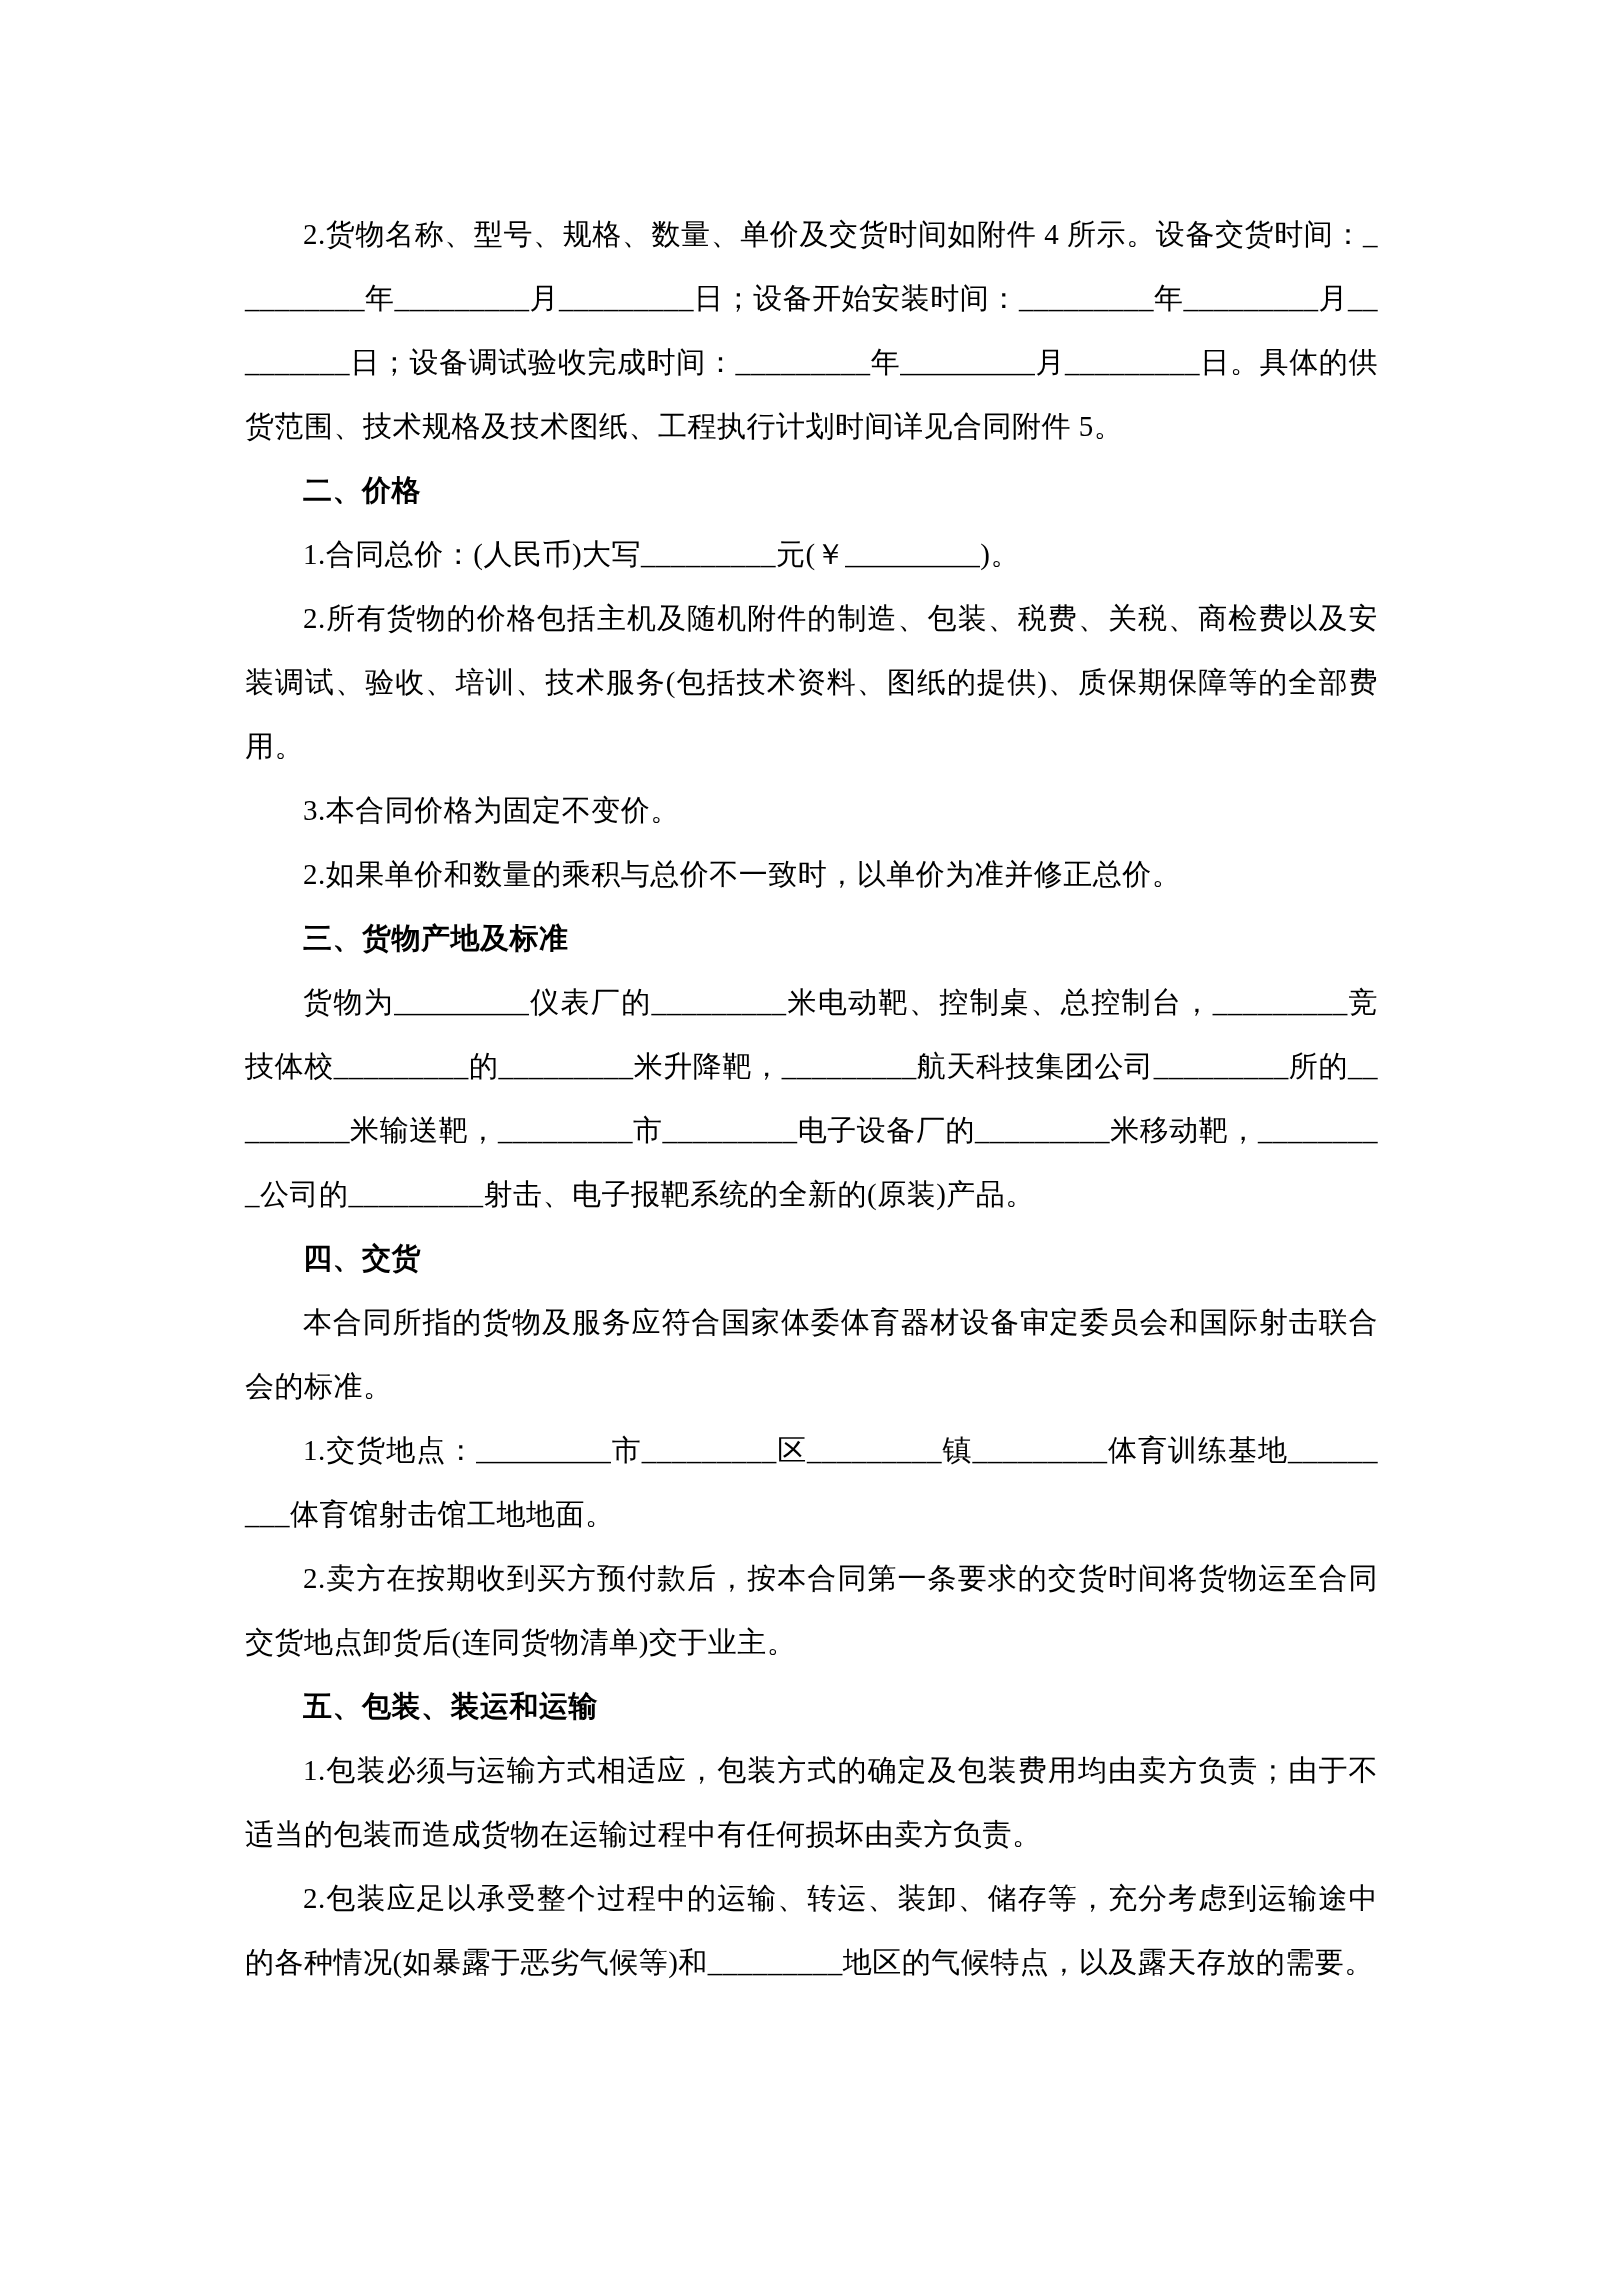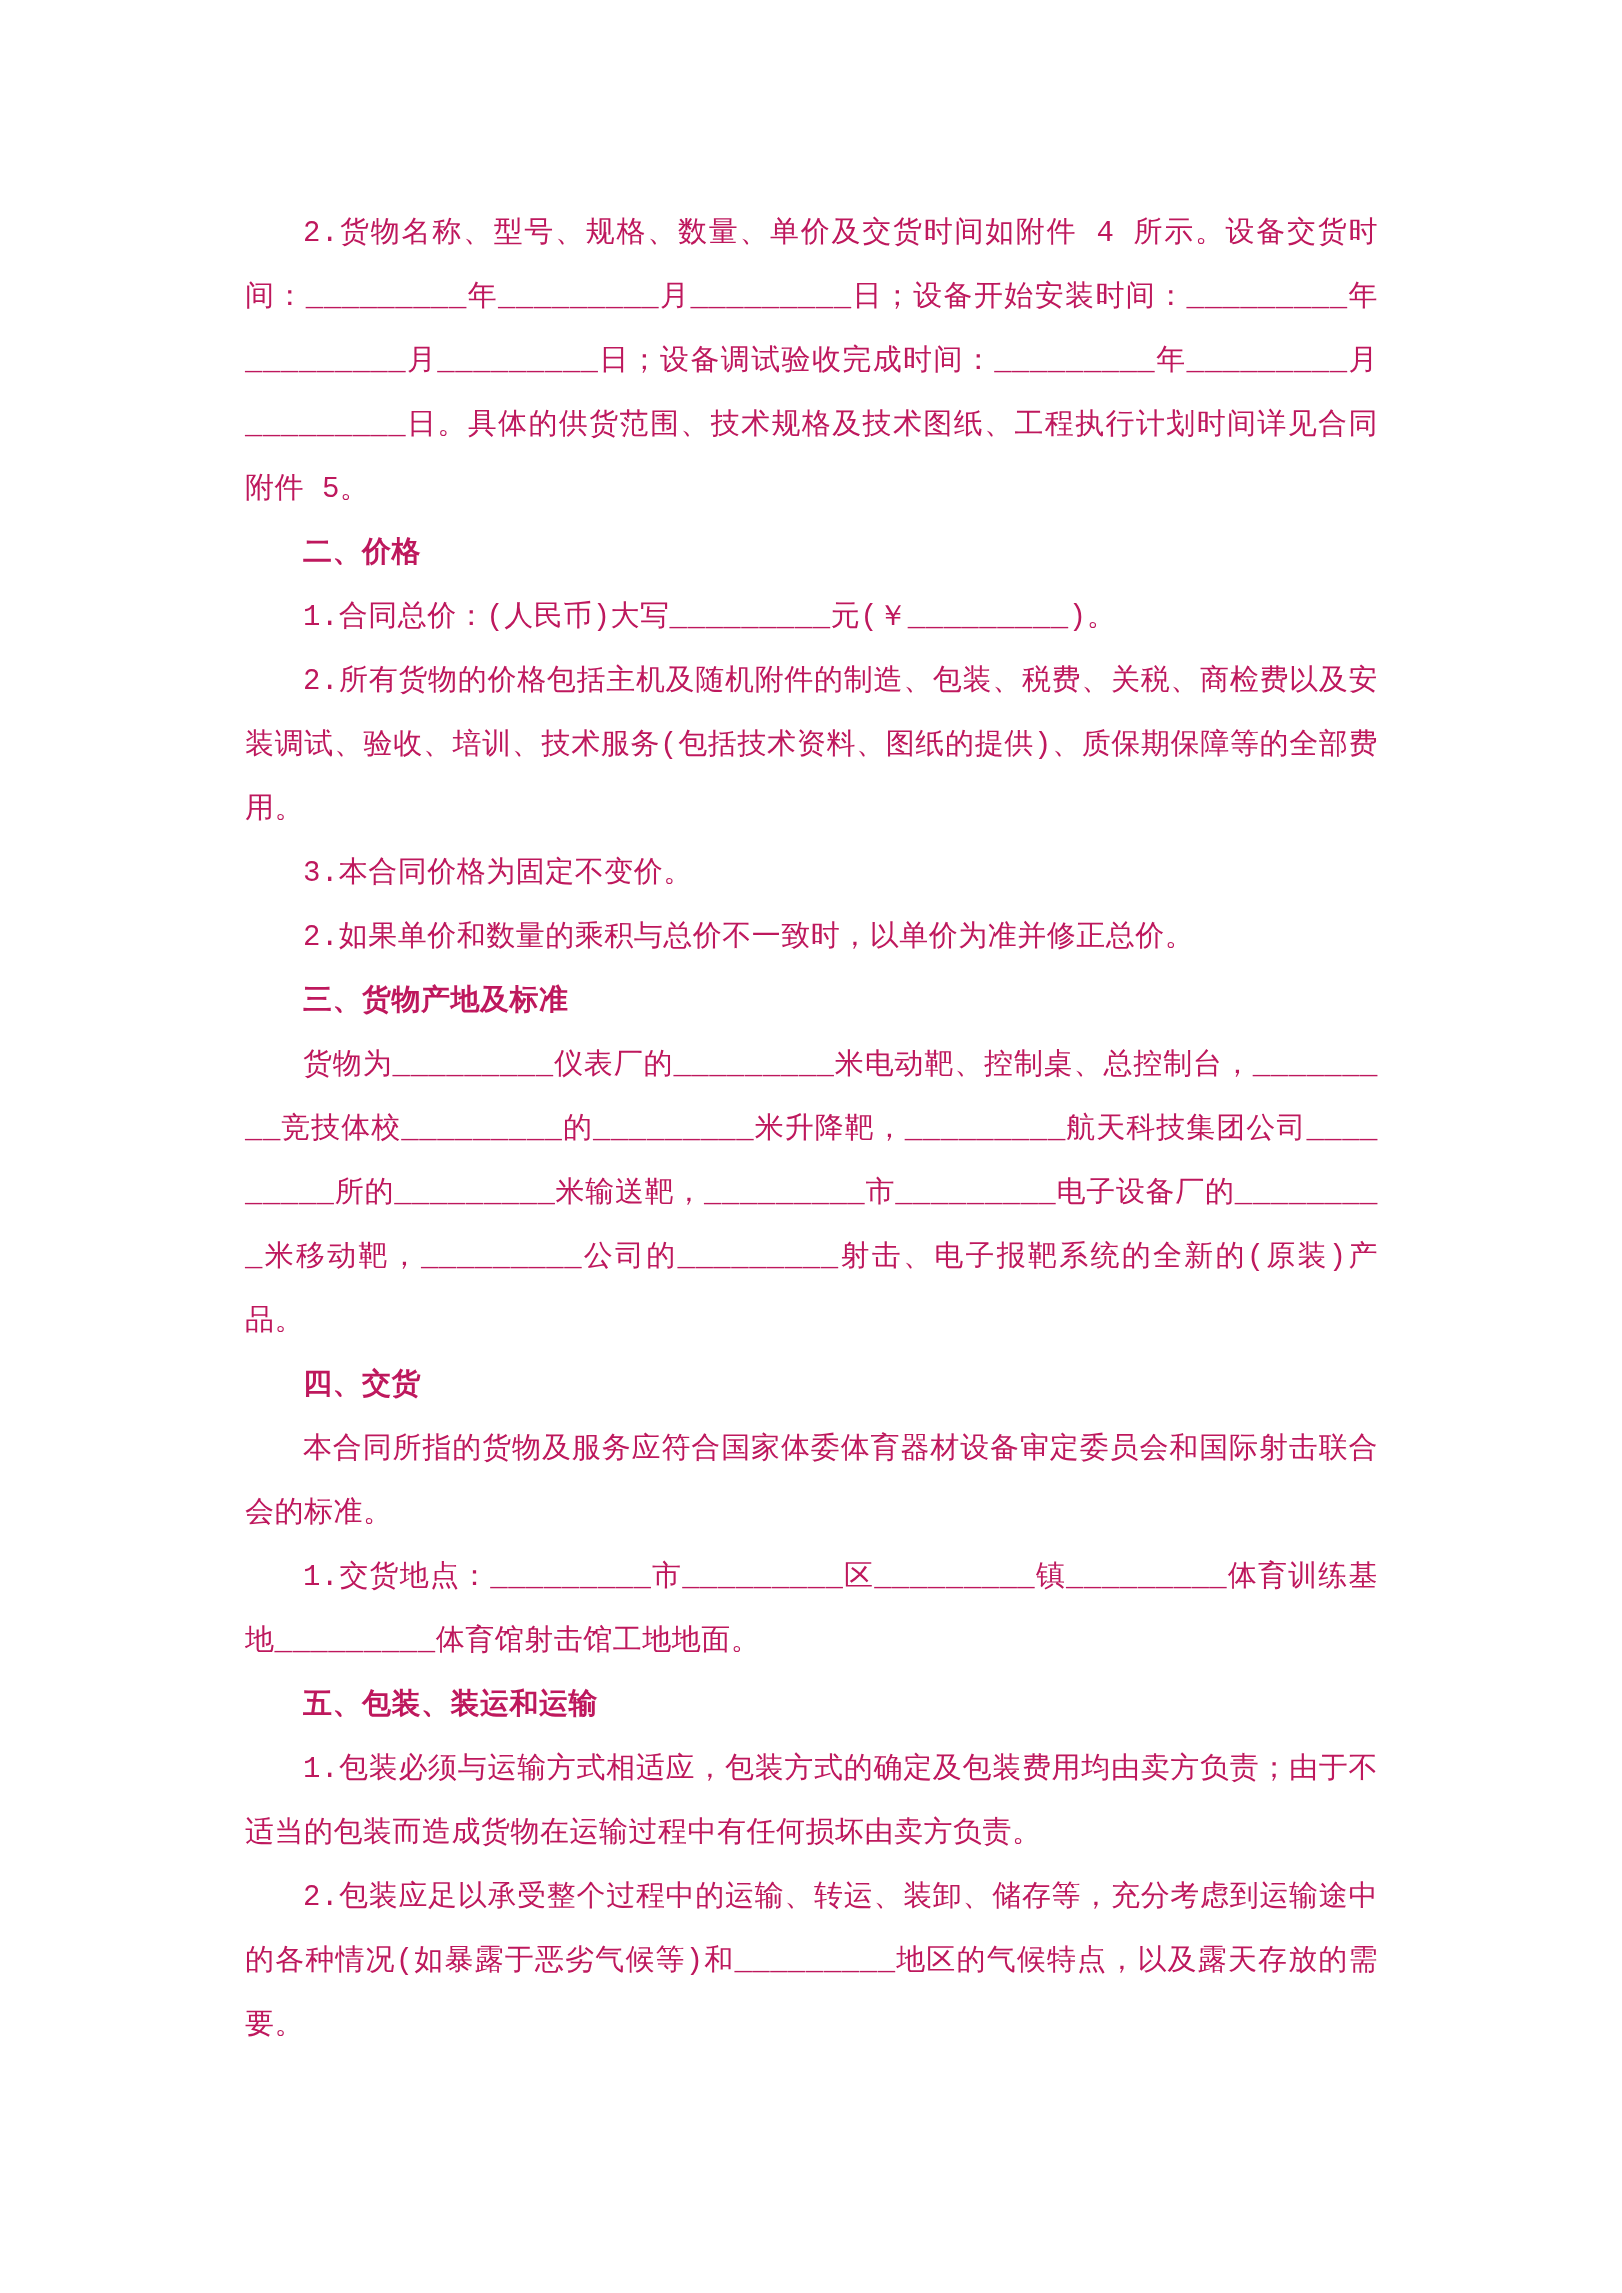--- a/index.html
+++ b/index.html
@@ -16,24 +16,24 @@
   }
   .content {
     position: absolute;
     left: 245px;
     top: 202px;
     width: 1133px;
   }
   .para {
     margin: 0;
     padding: 0;
-    font-family: Liberation Mono, monospace;
+    font-family: Liberation Serif, serif;
     font-size: 29px;
     line-height: 64px;
-    color: #be185d;
+    color: #000000;
     text-align: justify;
     text-indent: 2em;
     word-break: break-all;
     letter-spacing: 0.5px;
   }
   .para.heading {
     font-weight: bold;
   }
 </style>
 </head>
@@ -45,18 +45,19 @@
       <p class="para heading">二、价格</p>
       <p class="para body">1.合同总价：(人民币)大写_________元(￥_________)。</p>
       <p class="para body">2.所有货物的价格包括主机及随机附件的制造、包装、税费、关税、商检费以及安装调试、验收、培训、技术服务(包括技术资料、图纸的提供)、质保期保障等的全部费用。</p>
       <p class="para body">3.本合同价格为固定不变价。</p>
       <p class="para body">2.如果单价和数量的乘积与总价不一致时，以单价为准并修正总价。</p>
       <p class="para heading">三、货物产地及标准</p>
       <p class="para body">货物为_________仪表厂的_________米电动靶、控制桌、总控制台，_________竞技体校_________的_________米升降靶，_________航天科技集团公司_________所的_________米输送靶，_________市_________电子设备厂的_________米移动靶，_________公司的_________射击、电子报靶系统的全新的(原装)产品。</p>
       <p class="para heading">四、交货</p>
       <p class="para body">本合同所指的货物及服务应符合国家体委体育器材设备审定委员会和国际射击联合会的标准。</p>
       <p class="para body">1.交货地点：_________市_________区_________镇_________体育训练基地_________体育馆射击馆工地地面。</p>
+      <p class="para body">2.卖方在按期收到买方预付款后，按本合同第一条要求的交货时间将货物运至合同交货地点卸货后(连同货物清单)交于业主。</p>
       <p class="para heading">五、包装、装运和运输</p>
       <p class="para body">1.包装必须与运输方式相适应，包装方式的确定及包装费用均由卖方负责；由于不适当的包装而造成货物在运输过程中有任何损坏由卖方负责。</p>
       <p class="para body">2.包装应足以承受整个过程中的运输、转运、装卸、储存等，充分考虑到运输途中的各种情况(如暴露于恶劣气候等)和_________地区的气候特点，以及露天存放的需要。</p>
     </div>
 </div>
 
 
 </body></html>

